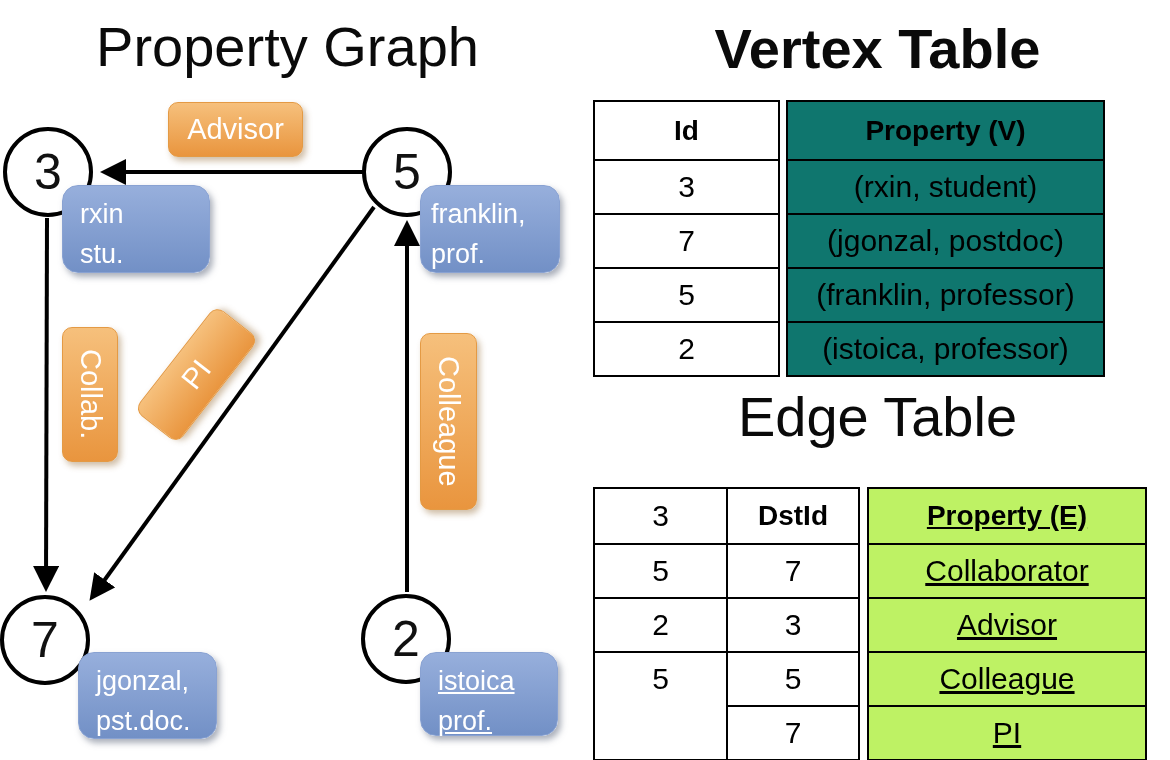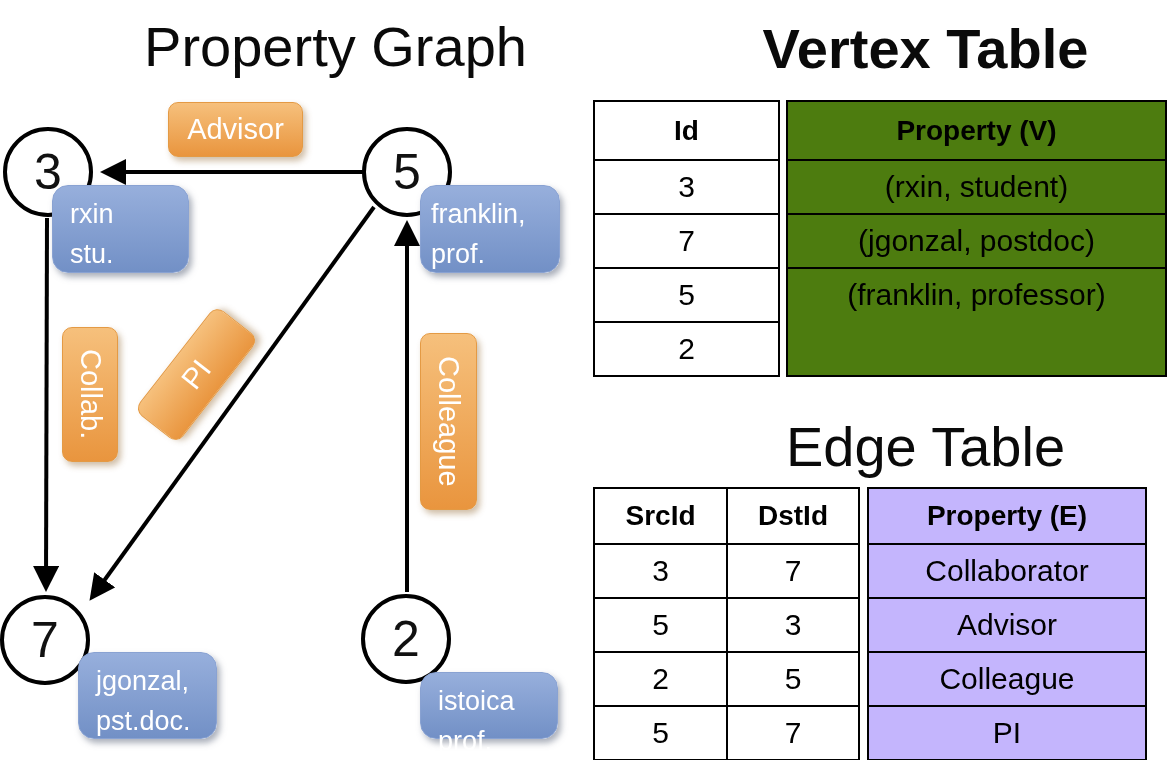--- a/index.html
+++ b/index.html
@@ -2,25 +2,25 @@
 <html><head>
 <meta charset="utf-8">
 <style>
   html,body { margin:0; padding:0; background:#fff; }
   .canvas {
     position:relative; width:1170px; height:760px; background:#ffffff;
     overflow:hidden; font-family:"Liberation Sans", sans-serif; color:#000;
   }
   .big-title {
     position:absolute; font-size:56px; letter-spacing:0px; color:#0a0a0a;
-    text-align:center; white-space:nowrap;padding-left:48px;
+    text-align:center; white-space:nowrap;
   }
   #title-graph  { left:0px;   top:14px;  width:575px; }
   #title-vertex { left:585px; top:16px;  width:585px;font-weight:bold; }
-  #title-edge   { left:585px; top:414px; width:585px; }
+  #title-edge   { left:585px; top:384px; width:585px; }
 
   
   svg.edges { position:absolute; left:0; top:0; }
   .node {
     position:absolute; width:90px; height:90px; box-sizing:border-box;
     border:4px solid #000; border-radius:50%; background:#fff;
     display:flex; align-items:center; justify-content:center;
     font-size:50px; color:#111; z-index:2;
   }
   .vprop {
@@ -50,26 +50,26 @@
     box-sizing:border-box; height:54px; border-top:2px solid #000;
     display:flex; align-items:center; justify-content:center;
     font-size:30px; white-space:nowrap;
   }
   .cell:first-child { border-top:none;border-radius:23px; }
   .cell.hdr { font-weight:bold; font-size:28px; }
   #vertex-table { left:593px; top:100px; }
   #vertex-table .cell { height:54px; }
   #vertex-table .cell.hdr { height:57px; }
   .vt-id   { width:187px; margin-right:6px; }
-  .vt-prop { width:381px; background:#4d7c0f; }
+  .vt-prop { width:319px; background:#0f766e; }
   #edge-table { left:593px; top:487px; }
   .et-left { display:flex; box-sizing:border-box; border:2px solid #000; margin-right:7px; background:#fff; }
   .et-src  { width:131px; border-right:2px solid #000; }
   .et-dst  { width:130px; }
-  .et-prop { width:280px; background:#c4b5fd; }
+  .et-prop { width:280px; background:#bef264;text-decoration:underline; }
 </style>
 </head>
 <body>
 
 <div class="canvas">
 
   <div class="big-title" id="title-graph">Property Graph</div>
   <div class="big-title" id="title-vertex">Vertex Table</div>
   <div class="big-title" id="title-edge">Edge Table</div>
 
@@ -83,33 +83,33 @@
     <line x1="47" y1="218" x2="46" y2="586" stroke="#000" stroke-width="4" marker-end="url(#arrow)"></line>
     <line x1="374" y1="207" x2="93" y2="596" stroke="#000" stroke-width="4" marker-end="url(#arrow)"></line>
     <line x1="407" y1="592" x2="407" y2="226" stroke="#000" stroke-width="4" marker-end="url(#arrow)"></line>
   </svg>
 
   <div class="node" style="left:3px;   top:127px;">3</div>
   <div class="node" style="left:362px; top:127px;">5</div>
   <div class="node" style="left:0px;   top:595px;">7</div>
   <div class="node" style="left:361px; top:594px;">2</div>
 
-  <div class="vprop" style="left:52px;  top:185px; width:137px; height:88px;">
+  <div class="vprop" style="left:62px;  top:185px; width:148px; height:88px;">
     <span>rxin</span>
     <span>stu.</span>
   </div>
   <div class="vprop" style="left:420px; top:185px; width:140px; height:88px;padding-left:10px;">
     <span>franklin,</span>
     <span>prof.</span>
   </div>
   <div class="vprop" style="left:78px;  top:652px; width:139px; height:87px;">
     <span>jgonzal,</span>
     <span>pst.doc.</span>
   </div>
-  <div class="vprop" style="left:420px; top:672px; width:138px; height:67px;">
+  <div class="vprop" style="left:420px; top:652px; width:138px; height:84px;text-decoration:underline;">
     <span>istoica</span>
     <span>prof.</span>
   </div>
 
   <div class="elabel" style="left:168px; top:102px; width:135px; height:55px;">Advisor</div>
   <div class="elabel vert" style="left:62px; top:327px; width:56px; height:135px;">Collab.</div>
   <div class="elabel" id="elabel-pi" style="left:130px; top:347px; width:133px; height:55px;">PI</div>
   <div class="elabel vert" style="left:420px; top:333px; width:57px; height:177px;">Colleague</div>
 
   <div class="tbl" id="vertex-table">
@@ -118,27 +118,27 @@
       <div class="cell">3</div>
       <div class="cell">7</div>
       <div class="cell">5</div>
       <div class="cell">2</div>
     </div>
     <div class="tcol vt-prop">
       <div class="cell hdr">Property (V)</div>
       <div class="cell">(rxin, student)</div>
       <div class="cell">(jgonzal, postdoc)</div>
       <div class="cell">(franklin, professor)</div>
+      <div class="cell">(istoica, professor)</div>
     </div>
   </div>
 
   <div class="tbl" id="edge-table">
     <div class="et-left">
       <div class="et-src">
-        <div class="cell hdr">SrcId</div>
         <div class="cell">3</div>
         <div class="cell">5</div>
         <div class="cell">2</div>
         <div class="cell">5</div>
       </div>
       <div class="et-dst">
         <div class="cell hdr">DstId</div>
         <div class="cell">7</div>
         <div class="cell">3</div>
         <div class="cell">5</div>

